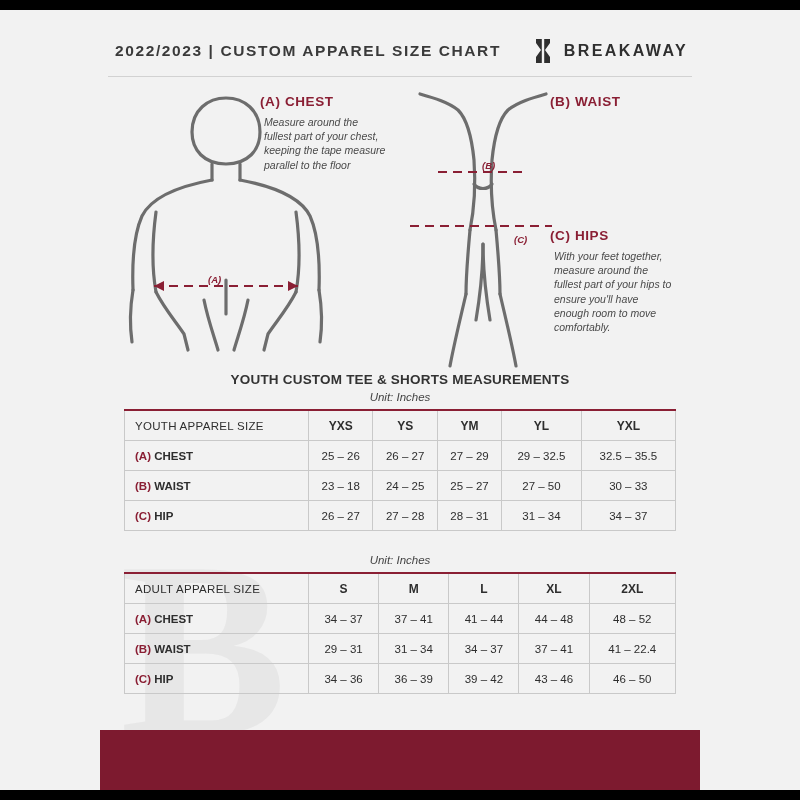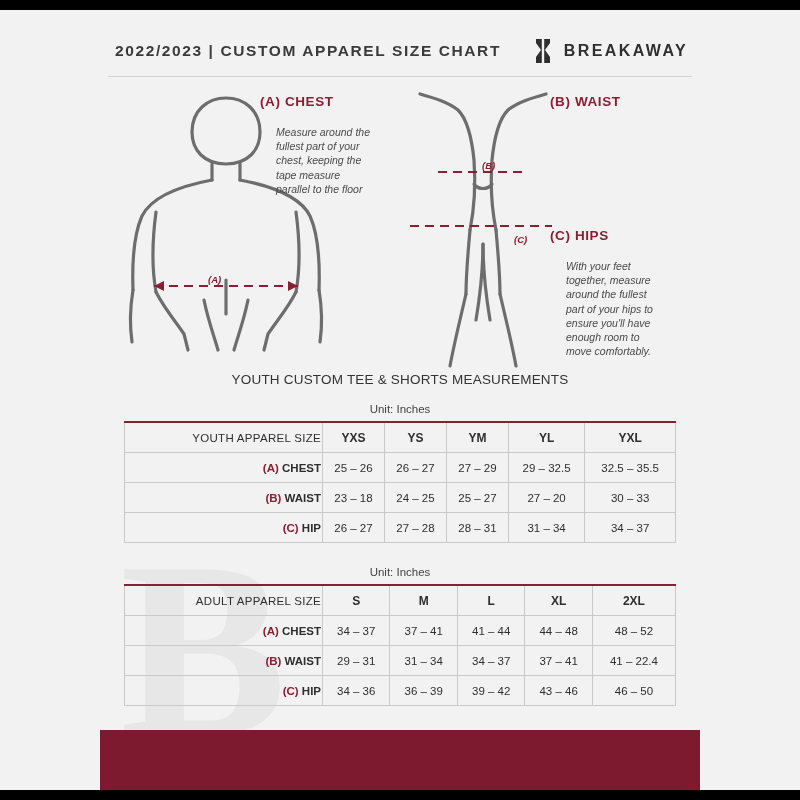--- a/index.html
+++ b/index.html
@@ -14,34 +14,34 @@
   .brand{position:absolute;right:112px;top:28px;display:flex;align-items:center;gap:10px;}
   .brand-mark{width:22px;height:26px;position:relative;}
   .brand-name{font-size:16px;font-weight:700;letter-spacing:2.4px;color:#2f2f2f;}
   .hdr-rule{position:absolute;left:108px;top:66px;width:584px;height:1px;background:#d2d2d2;}
 
   
   .illus{position:absolute;left:108px;top:74px;width:584px;height:285px;}
 
   .note{position:absolute;width:130px;}
   .note h3{margin:0 0 6px 0;font-size:13.5px;font-weight:700;letter-spacing:.6px;color:#8a1f34;}
-  .note p{margin:16px;font-size:10.5px;line-height:1.35;font-style:italic;color:#4a4a4a;}
+  .note p{margin:4px;font-size:10.5px;line-height:1.35;font-style:italic;color:#4a4a4a;}
   .note-chest{left:152px;top:10px;}
   .note-waist{left:442px;top:10px;}
   .note-hips{left:442px;top:144px;}
 
   .lbl{position:absolute;font-size:9.5px;font-weight:700;color:#8a1f34;font-style:italic;}
 
   
   .tblwrap{position:absolute;left:124px;width:552px;}
-  .t-title{text-align:center;font-size:13.5px;font-weight:400;color:#333;letter-spacing:.2px;}
-  .t-unit{text-align:center;font-size:11.5px;color:#444;margin-top:16px;margin-bottom:6px;}
+  .t-title{text-align:center;font-size:13.5px;font-weight:700;color:#333;letter-spacing:.2px;}
+  .t-unit{text-align:center;font-size:11.5px;font-style:italic;color:#444;margin-top:4px;margin-bottom:6px;}
   table{border-collapse:collapse;width:552px;}
   th,td{border:1px solid #c9c9c9;height:27px;font-size:11.5px;color:#2e2e2e;text-align:center;}
-  th.lead,td.lead{text-align:right;padding-left:24px;width:172px;font-weight:700;}
+  th.lead,td.lead{text-align:left;padding-left:10px;width:172px;font-weight:700;}
   th.lead{font-weight:400;font-size:11.5px;letter-spacing:.3px;}
   thead th{font-weight:700;font-size:12px;}
   td.lead .tag{color:#8a1f34;font-weight:700;}
   tbody td{font-weight:400;}
   .top-accent{border-top:2px solid #8a1f34 !important;}
 
   .footer-bar{position:absolute;left:100px;bottom:-10px;width:600px;height:70px;background:#7d1a2f;}
 </style>
 </head>
 <body>
@@ -144,21 +144,21 @@
             <td>26 – 27</td>
             <td>27 – 29</td>
             <td>29 – 32.5</td>
             <td>32.5 – 35.5</td>
           </tr>
           <tr>
             <td class="lead"><span class="tag">(B)</span> <span>WAIST</span></td>
             <td>23 – 18</td>
             <td>24 – 25</td>
             <td>25 – 27</td>
-            <td>27 – 20</td>
+            <td>27 – 50</td>
             <td>30 – 33</td>
           </tr>
           <tr>
             <td class="lead"><span class="tag">(C)</span> <span>HIP</span></td>
             <td>26 – 27</td>
             <td>27 – 28</td>
             <td>28 – 31</td>
             <td>31 – 34</td>
             <td>34 – 37</td>
           </tr>

